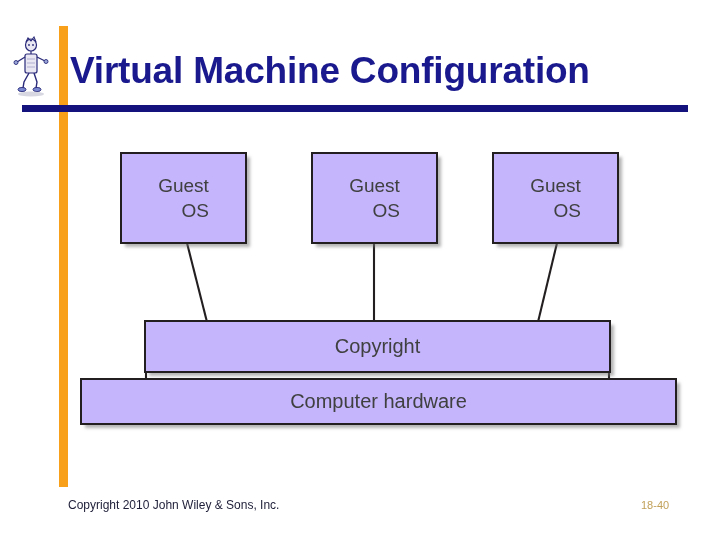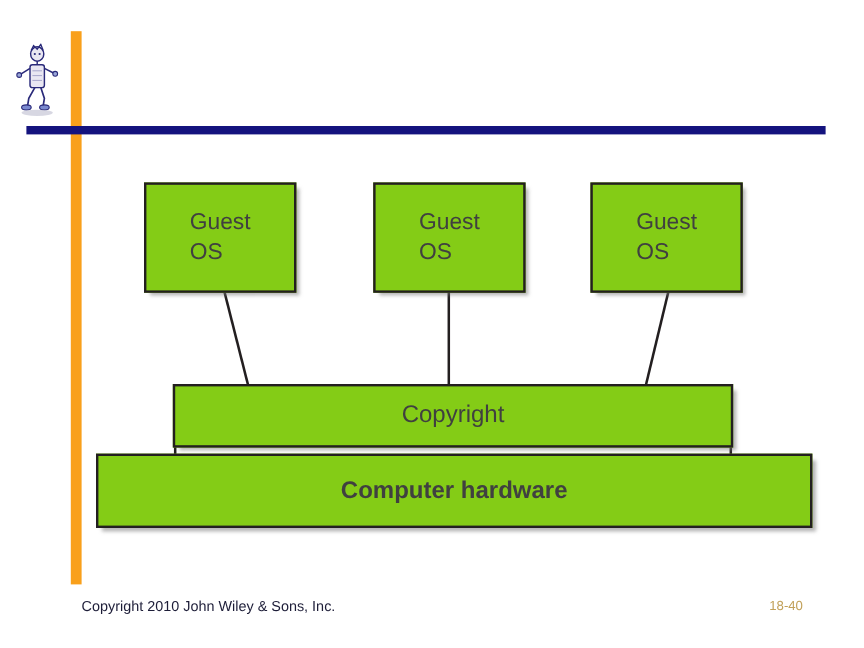--- a/index.html
+++ b/index.html
@@ -71,47 +71,46 @@
     position: absolute;
     left: 0;
     top: 0;
     width: 720px;
     height: 540px;
   }
 
   .node {
     position: absolute;
     box-sizing: border-box;
-    background: #84cc16;
+    background: #c4b5fd;
     border: 2px solid #231f20;
     box-shadow: 4px 4px 3px -1px rgba(120,120,120,0.55);
     color: #404040;
     font-family: "Liberation Sans", sans-serif;
     font-size: 19px;
     line-height: 25px;
-    text-align: left;
+    text-align: right;
     display: flex;
     align-items: center;
     justify-content: center;
     z-index: 3;
   }
   .node span { display: block; }
 
   .guest-1 { left: 120px; top: 152px; width: 127px; height: 92px; }
   .guest-2 { left: 311px; top: 152px; width: 127px; height: 92px; }
   .guest-3 { left: 492px; top: 152px; width: 127px; height: 92px; }
 
   .hypervisor {
     left: 144px; top: 320px; width: 467px; height: 53px;
     font-size: 20px;
   }
   .hardware {
-    left: 80px; top: 378px; width: 597px; height: 62px;
+    left: 80px; top: 378px; width: 597px; height: 47px;
     font-size: 20px;
-    font-weight: bold;
   }
 
   .connectors {
     position: absolute;
     left: 0; top: 0;
     width: 720px; height: 540px;
     z-index: 1;
     pointer-events: none;
   }
 
@@ -169,20 +168,21 @@
 
       <ellipse cx="12" cy="53.5" rx="4" ry="2.1" fill="#7b8ad0" stroke="#2a2a7a" stroke-width="0.9"></ellipse>
       <ellipse cx="27" cy="53.5" rx="4" ry="2.1" fill="#7b8ad0" stroke="#2a2a7a" stroke-width="0.9"></ellipse>
 
       <ellipse cx="21" cy="58" rx="13" ry="2.6" fill="#c9c9d8" opacity="0.75"></ellipse>
     </svg>
   </div>
 
   <div class="header-rule"></div>
 
+  <div class="slide-title">Virtual Machine Configuration</div>
 
   <div id="diagram">
 
     <svg class="connectors" viewBox="0 0 720 540" xmlns="http://www.w3.org/2000/svg">
 
       <line x1="187" y1="243" x2="207" y2="322" stroke="#231f20" stroke-width="2.1"></line>
 
       <line x1="374" y1="243" x2="374" y2="322" stroke="#231f20" stroke-width="2.1"></line>
 
       <line x1="557" y1="243" x2="538" y2="322" stroke="#231f20" stroke-width="2.1"></line>

